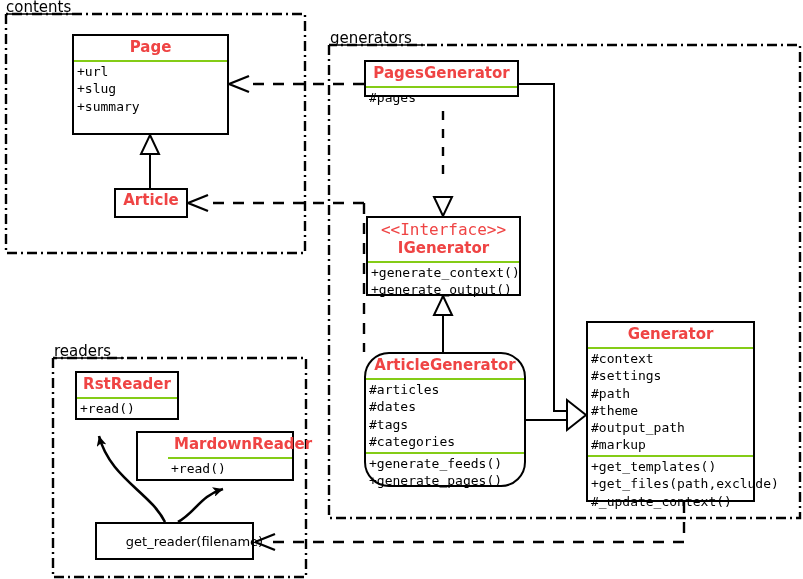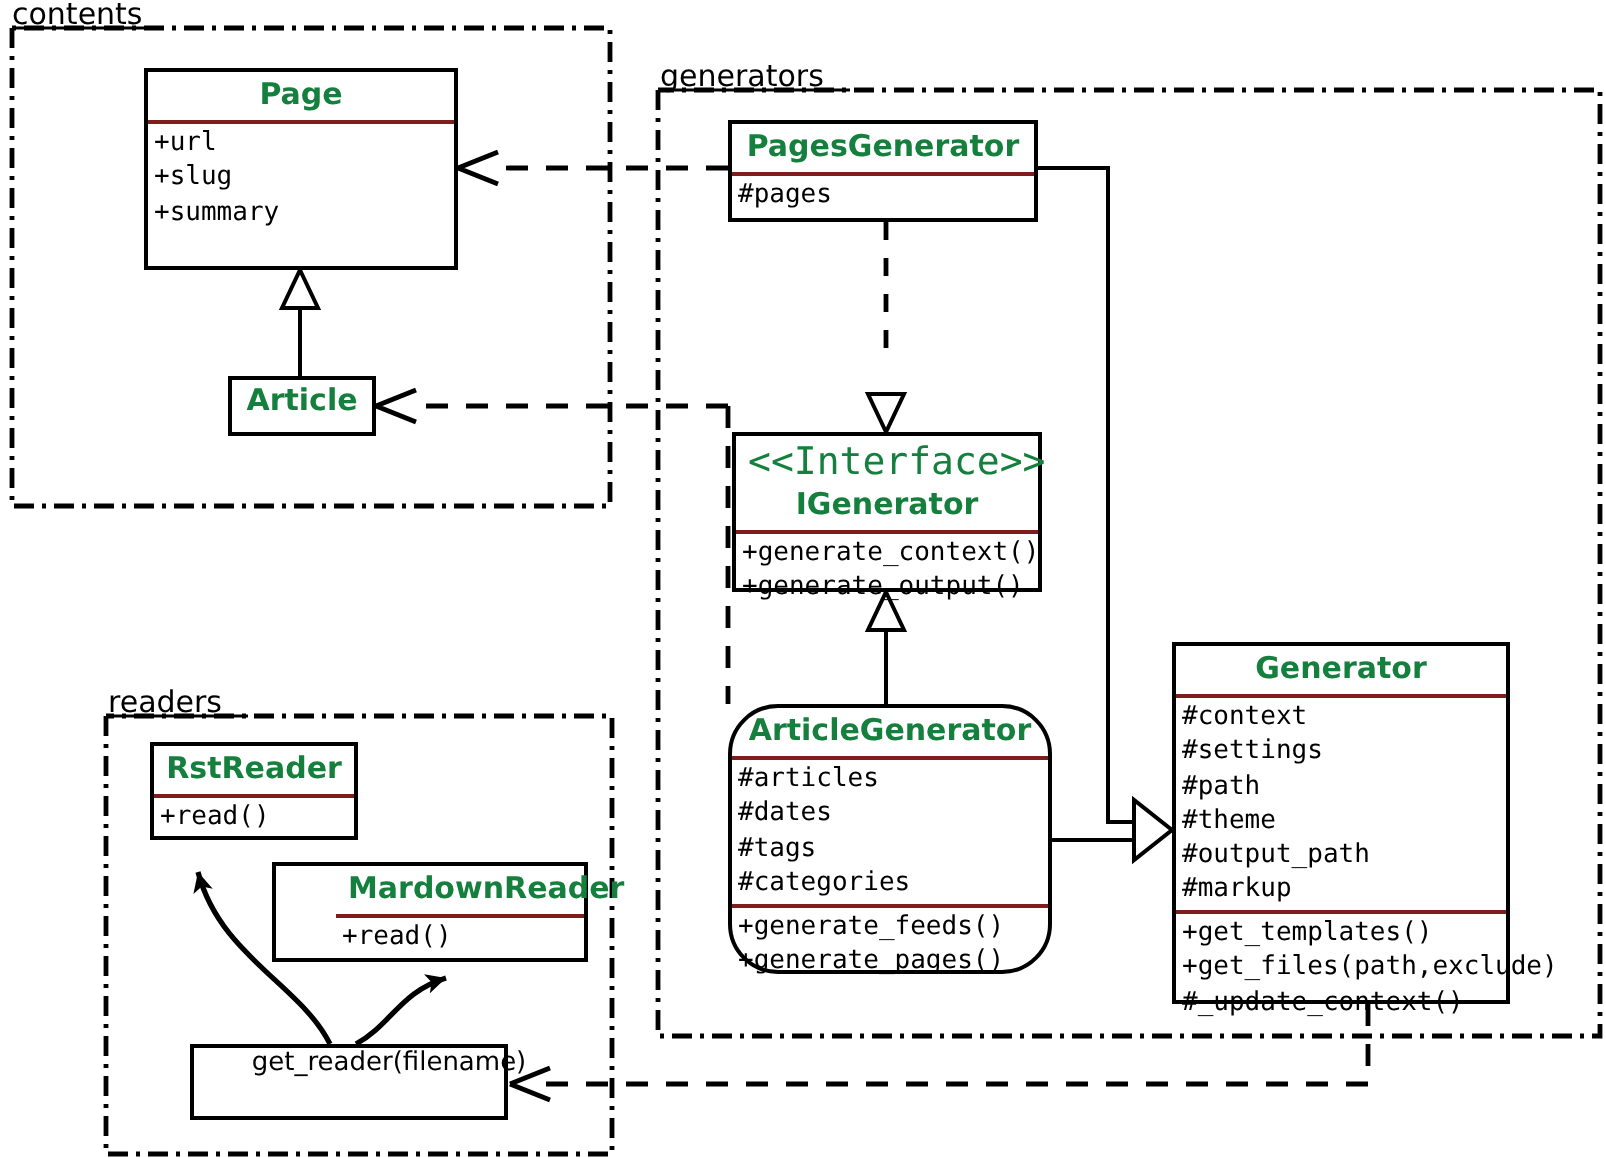--- a/index.html
+++ b/index.html
@@ -37,49 +37,50 @@
     background: #ffffff;
     display: flex;
     flex-direction: column;
   }
   .cls-name {
     box-sizing: border-box;
     text-align: center;
     font-family: "DejaVu Sans", sans-serif;
     font-weight: bold;
     font-size: 15px;
-    color: #15803d;
+    color: #ef4444;
     padding: 3px 6px 4px 6px;
     white-space: nowrap;
     line-height: 1.15;
   }
   .cls-stereo {
     display: block;
     font-family: "DejaVu Sans Mono", monospace;
     font-weight: normal;
-    font-size: 19px;
+    font-size: 16px;
     line-height: 1.25;
   }
   .cls-compartment {
     box-sizing: border-box;
-    border-top: 2px solid #7f1d1d;
+    border-top: 2px solid #84cc16;
     padding: 1px 3px 2px 3px;
     font-family: "DejaVu Sans Mono", monospace;
     font-size: 13px;
     color: #000;
     line-height: 1.32;
     white-space: nowrap;
   }
   .member { display: block; white-space: nowrap; }
   .funcbox {
     position: absolute;
     box-sizing: border-box;
     border: 2px solid #000;
     background: #fff;
     display: flex;
+    align-items: center;
     justify-content: center;
     font-family: "DejaVu Sans", sans-serif;
     font-size: 13px;
     color: #000;
     white-space: nowrap;
     padding-left: 40px;
   }
 </style>
 </head>
 <body>
@@ -176,21 +177,21 @@
       <span class="member">+url</span>
       <span class="member">+slug</span>
       <span class="member">+summary</span>
     </div>
   </div>
 
   <div class="umlbox" style="left:114px; top:188px; width:74px; height:30px; ">
     <div class="cls-name" style="padding:2px 6px;">Article</div>
   </div>
 
-  <div class="umlbox" style="left:364px; top:60px; width:155px; height:51px;">
+  <div class="umlbox" style="left:364px; top:60px; width:155px; height:37px;">
     <div class="cls-name">PagesGenerator</div>
     <div class="cls-compartment">
       <span class="member">#pages</span>
     </div>
   </div>
 
   <div class="umlbox" style="left:366px; top:216px; width:155px; height:80px;">
     <div class="cls-name" style="padding-top:2px;">
       <span class="cls-stereo">&lt;&lt;Interface&gt;&gt;</span>
       <span>IGenerator</span>

